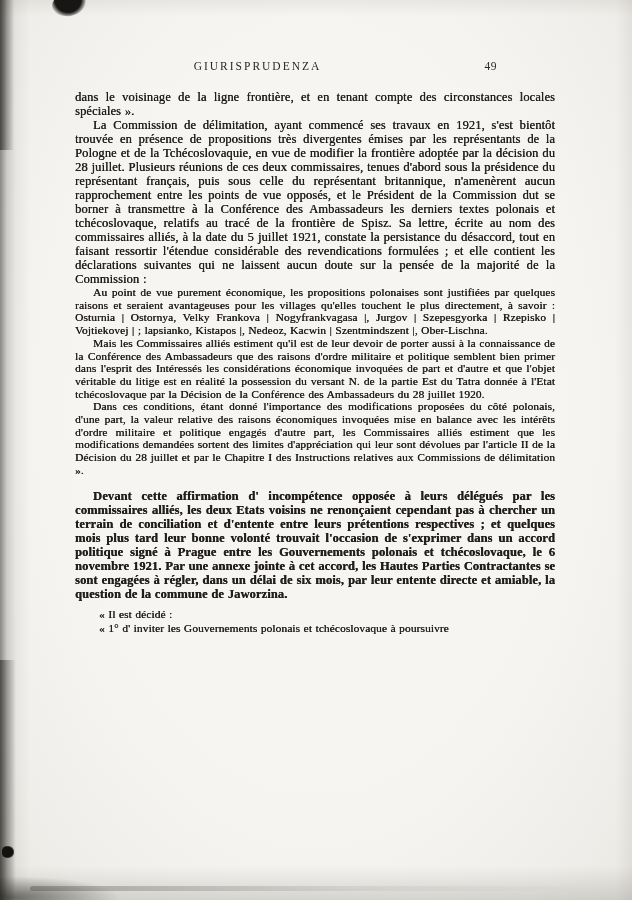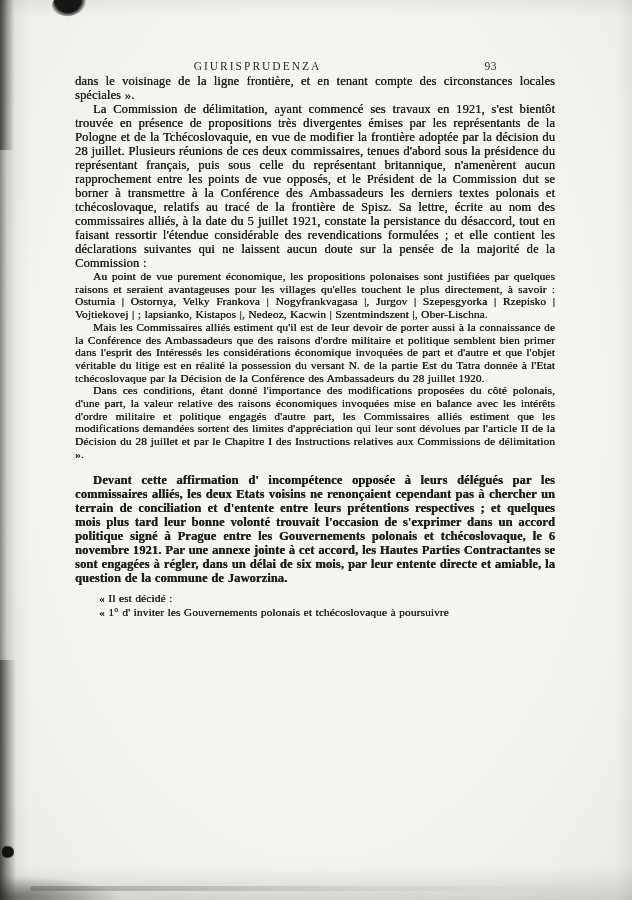--- a/index.html
+++ b/index.html
@@ -68,21 +68,21 @@
   }
   .page-number {
     position: absolute;
     right: 58px; top: 0;
     color: #2b2824;
     letter-spacing: 0.5px;
   }
   
   .page-body {
     position: absolute;
-    left: 75px; right: 77px; top: 74px;
+    left: 75px; right: 77px; top: 90px;
     text-align: justify;
     hyphens: auto;
     -webkit-hyphens: auto;
     text-shadow: 0.3px 0 0 currentColor;
   }
   .para { margin: 0; word-spacing: 0.5px; letter-spacing: 0.1px; }
   .para.body  { font-size: 12.5px; line-height: 14px; }
   .para.quote { font-size: 11.4px; line-height: 12.7px; }
   .indent   { text-indent: 18px; }
   .noindent { text-indent: 0; }
@@ -98,21 +98,21 @@
 
   <div class="artifact blob-topleft"></div>
   <div class="artifact edge-dark-top"></div>
   <div class="artifact edge-dark-bottom"></div>
   <div class="artifact tick-left"></div>
   <div class="artifact smudge-bottom"></div>
   <div class="artifact streak-bottom"></div>
 
   <div class="page-header">
     <span class="running-title">GIURISPRUDENZA</span>
-    <span class="page-number">93</span>
+    <span class="page-number">49</span>
   </div>
 
   <div class="page-body">
       <p class="para body noindent">dans le voisinage de la ligne frontière, et en tenant compte des circonstances locales spéciales ».</p>
       <p class="para body indent">La Commission de délimitation, ayant commencé ses travaux en 1921, s'est bientôt trouvée en présence de propositions très divergentes émises par les représentants de la Pologne et de la Tchécoslovaquie, en vue de modifier la frontière adoptée par la décision du 28 juillet. Plusieurs réunions de ces deux commissaires, tenues d'abord sous la présidence du représentant français, puis sous celle du représentant britannique, n'amenèrent aucun rapprochement entre les points de vue opposés, et le Président de la Commission dut se borner à transmettre à la Conférence des Ambassadeurs les derniers textes polonais et tchécoslovaque, relatifs au tracé de la frontière de Spisz. Sa lettre, écrite au nom des commissaires alliés, à la date du 5 juillet 1921, constate la persistance du désaccord, tout en faisant ressortir l'étendue considérable des revendications formulées ; et elle contient les déclarations suivantes qui ne laissent aucun doute sur la pensée de la majorité de la Commission :</p>
       <p class="para quote indent">Au point de vue purement économique, les propositions polonaises sont justifiées par quelques raisons et seraient avantageuses pour les villages qu'elles touchent le plus directement, à savoir : Osturnia | Ostornya, Velky Frankova | Nogyfrankvagasa |, Jurgov | Szepesgyorka | Rzepisko | Vojtiekovej | ; lapsianko, Kistapos |, Nedeoz, Kacwin | Szentmindszent |, Ober-Lischna.</p>
       <p class="para quote indent">Mais les Commissaires alliés estiment qu'il est de leur devoir de porter aussi à la connaissance de la Conférence des Ambassadeurs que des raisons d'ordre militaire et politique semblent bien primer dans l'esprit des Intéressés les considérations économique invoquées de part et d'autre et que l'objet véritable du litige est en réalité la possession du versant N. de la partie Est du Tatra donnée à l'Etat tchécoslovaque par la Décision de la Conférence des Ambassadeurs du 28 juillet 1920.</p>
       <p class="para quote indent">Dans ces conditions, étant donné l'importance des modifications proposées du côté polonais, d'une part, la valeur relative des raisons économiques invoquées mise en balance avec les intérêts d'ordre militaire et politique engagés d'autre part, les Commissaires alliés estiment que les modifications demandées sortent des limites d'appréciation qui leur sont dévolues par l'article II de la Décision du 28 juillet et par le Chapitre I des Instructions relatives aux Commissions de délimitation ».</p>
       <p class="para body indent sect">Devant cette affirmation d' incompétence opposée à leurs délégués par les commissaires alliés, les deux Etats voisins ne renonçaient cependant pas à chercher un terrain de conciliation et d'entente entre leurs prétentions respectives ; et quelques mois plus tard leur bonne volonté trouvait l'occasion de s'exprimer dans un accord politique signé à Prague entre les Gouvernements polonais et tchécoslovaque, le 6 novembre 1921. Par une annexe jointe à cet accord, les Hautes Parties Contractantes se sont engagées à régler, dans un délai de six mois, par leur entente directe et amiable, la question de la commune de Jaworzina.</p>
       <p class="para quote deci">« Il est décidé :</p>

